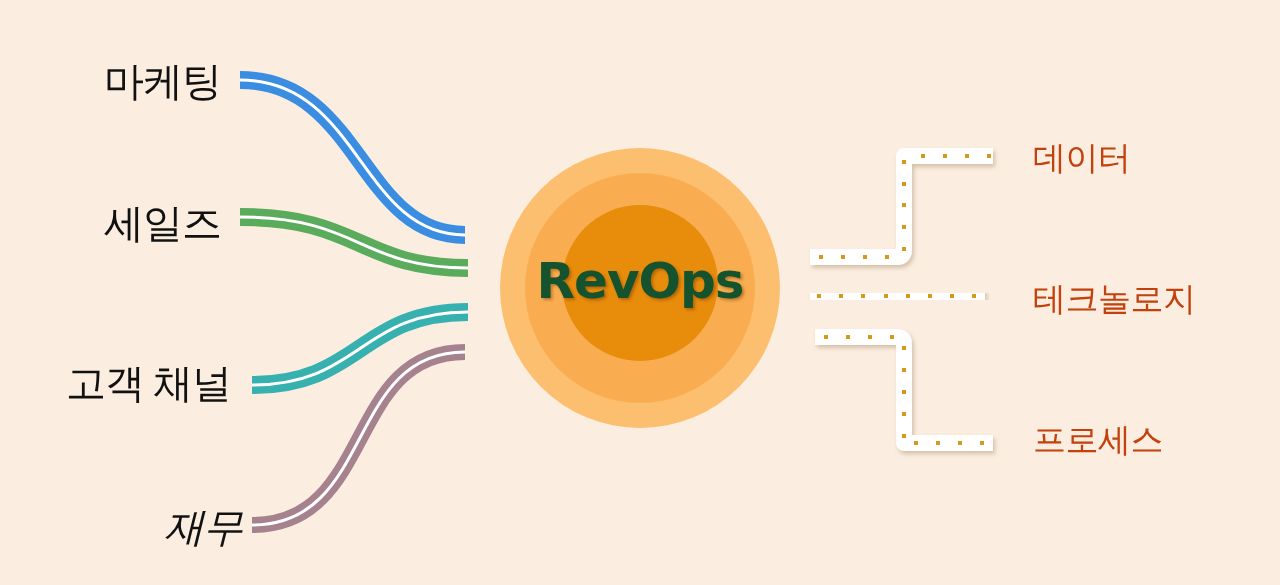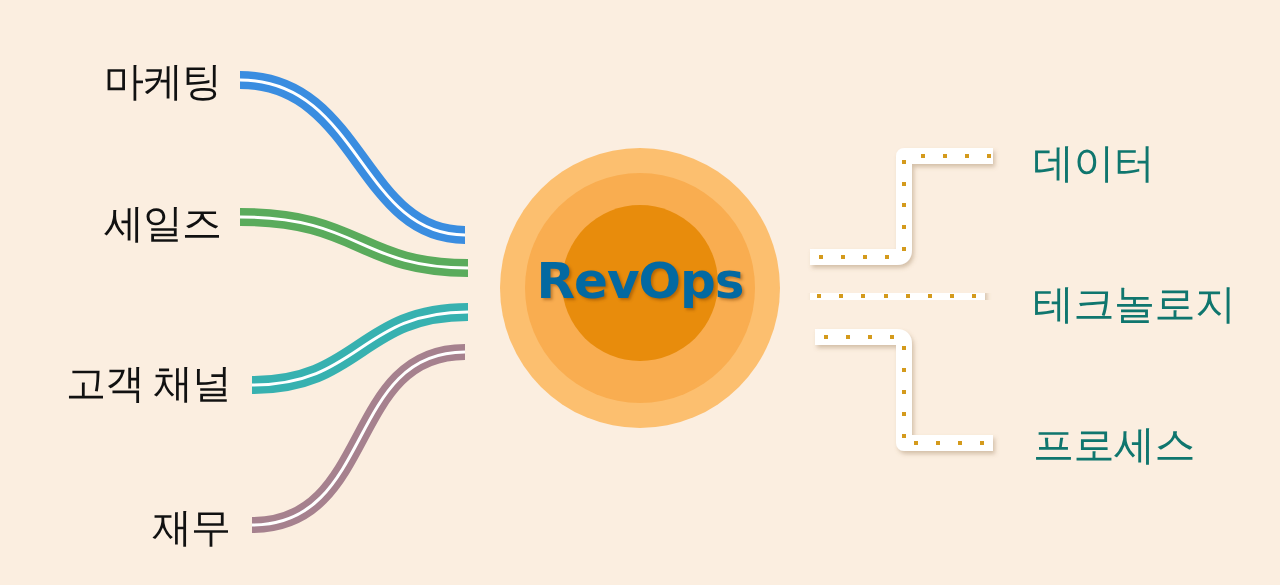--- a/index.html
+++ b/index.html
@@ -14,33 +14,33 @@
     position: absolute;
     font-size: 40px;
     font-weight: normal;
     color: #111111;
     text-align: right;
     white-space: nowrap;
     letter-spacing: -1px;
   }
   .right-label {
     position: absolute;
-    font-size: 41px;
-    color: #0f766e;
+    font-size: 33px;
+    color: #c2410c;
     white-space: nowrap;
     letter-spacing: -0.5px;
   }
   .hub-text {
     position: absolute;
     left: 500px; top: 252px; width: 280px;
     text-align: center;
     font-family: "DejaVu Sans", sans-serif;
     font-weight: bold;
     font-size: 50px;
-    color: #0369a1;
+    color: #14532d;
     letter-spacing: -1px;
     text-shadow: 2px 2px 3px rgba(120,60,0,0.45);
   }
 </style>
 </head>
 <body>
 
 <svg class="canvas" width="1280" height="585" viewBox="0 0 1280 585" xmlns="http://www.w3.org/2000/svg">
   <defs>
     <filter id="stripShadow" x="-10%" y="-10%" width="130%" height="140%">
@@ -120,19 +120,19 @@
       <rect x="936" y="441" width="4" height="4"></rect>
       <rect x="958" y="441" width="4" height="4"></rect>
       <rect x="980" y="441" width="4" height="4"></rect>
     </g>
   </g>
 </svg>
 
 <div class="left-label" style="left:104px; top:54px;">마케팅</div>
 <div class="left-label" style="left:104px; top:196px;">세일즈</div>
 <div class="left-label" style="left:66px; top:356px;font-family:Liberation Serif, serif;">고객 채널</div>
-<div class="left-label" style="left:152px; top:500px;">재무</div>
+<div class="left-label" style="left:164px; top:500px;font-style:italic;">재무</div>
 
 <div class="hub-text">RevOps</div>
 
 <div class="right-label" style="left:1033px; top:136px;">데이터</div>
 <div class="right-label" style="left:1033px; top:277px;">테크놀로지</div>
 <div class="right-label" style="left:1033px; top:418px;font-family:Liberation Mono, monospace;">프로세스</div>
 
 </body></html>

